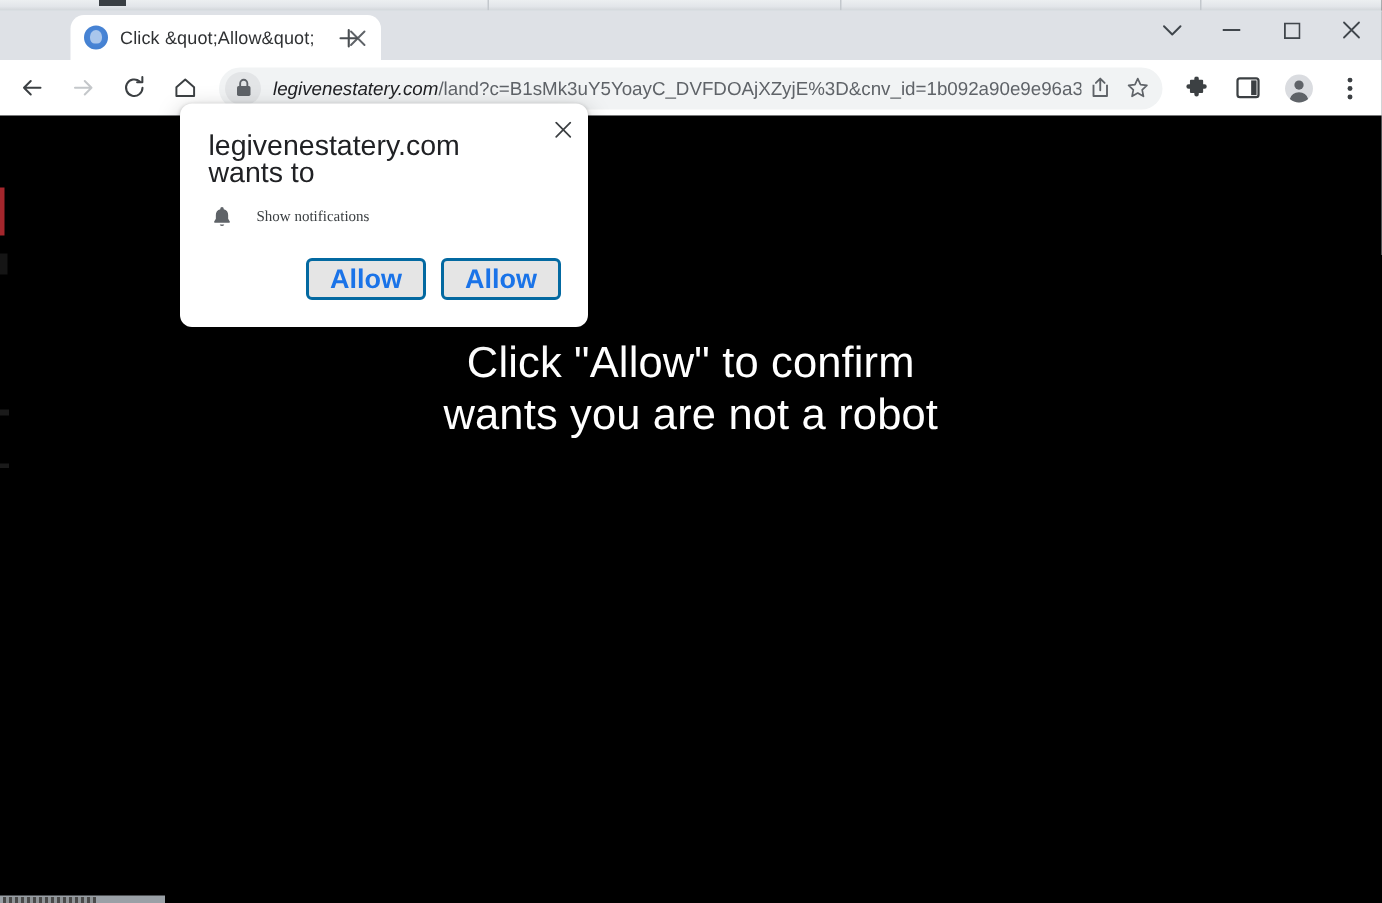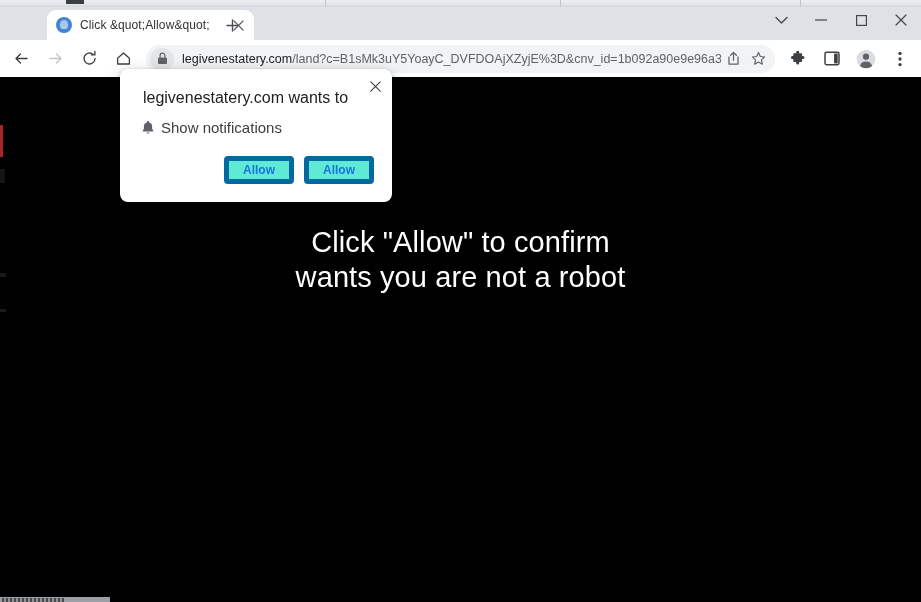--- a/index.html
+++ b/index.html
@@ -161,21 +161,21 @@
   }
   #omnibox .urltext {
     flex: 1 1 auto;
     margin-left: 8px;
     font-size: 12.5px;
     white-space: nowrap;
     overflow: hidden;
     color: #5f6368;
     min-width: 0;
   }
-  #omnibox .urltext .host { color: #202124; }
+  #omnibox .urltext .host { color: #202124; font-style: italic; }
   #omnibox .urltext .path { color: #5f6368; }
   #omnibox .share {
     width: 24px; height: 24px;
     flex: 0 0 24px;
     display: flex; align-items: center; justify-content: center;
     color: #5f6368;
   }
   #omnibox .star {
     width: 26px; height: 26px;
     flex: 0 0 26px;
@@ -253,56 +253,56 @@
   }
   #perm-dialog .close-x {
     position: absolute;
     right: 6px; top: 6px;
     width: 22px; height: 22px;
     display: flex; align-items: center; justify-content: center;
     color: #3c4043;
     border-radius: 50%;
   }
   #perm-dialog .perm-title {
-    font-size: 16px;
+    font-size: 19px;
     color: #202124;
     padding: 20px 40px 0 19px;
     line-height: 18px;
-    text-align: center;
   }
   #perm-dialog .perm-row {
     display: flex;
     align-items: center;
     padding: 12px 19px 0 19px;
   }
   #perm-dialog .bell {
     width: 18px; flex: 0 0 18px;
     display: flex; align-items: center; justify-content: center;
     color: #5f6368;
   }
   #perm-dialog .perm-label {
-    margin-left: 4px;
-    font-size: 15px;
+    margin-left: 14px;
+    font-size: 10px;
     color: #3c4043;
+    font-family: Liberation Serif, serif;
   }
   #perm-dialog .perm-actions {
     display: flex;
     justify-content: flex-end;
     gap: 10px;
     padding: 20px 18px 18px 18px;
   }
   #perm-dialog .pbtn {
     min-width: 54px;
     height: 28px;
     padding: 0 14px;
-    border: 5px solid #0369a1;
+    border: 2px solid #0369a1;
     border-radius: 4px;
-    background: #5eead4;
+    background: #e5e5e5;
     color: #1a73e8;
-    font-size: 12px;
+    font-size: 18px;
     font-weight: bold;
     font-family: "Liberation Sans", sans-serif;
     display: flex; align-items: center; justify-content: center;
     cursor: pointer;
   }
 </style>
 </head>
 <body>
 
 <div id="bg-strip">

